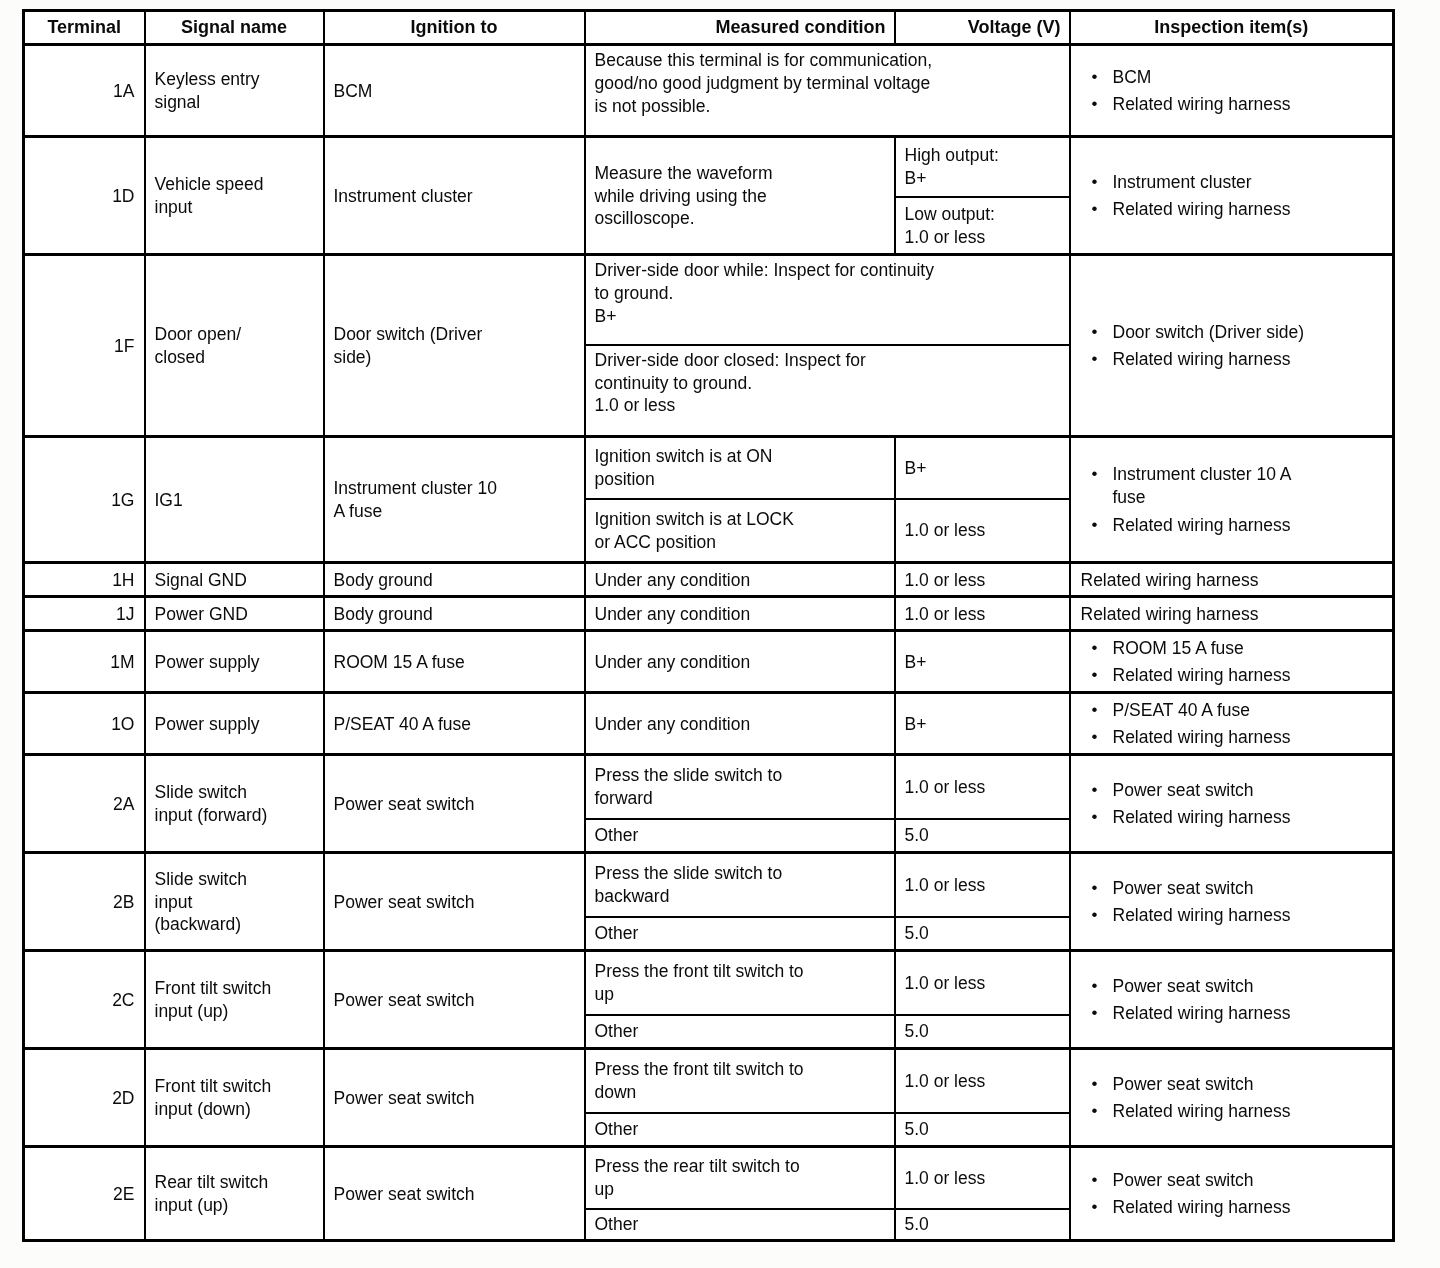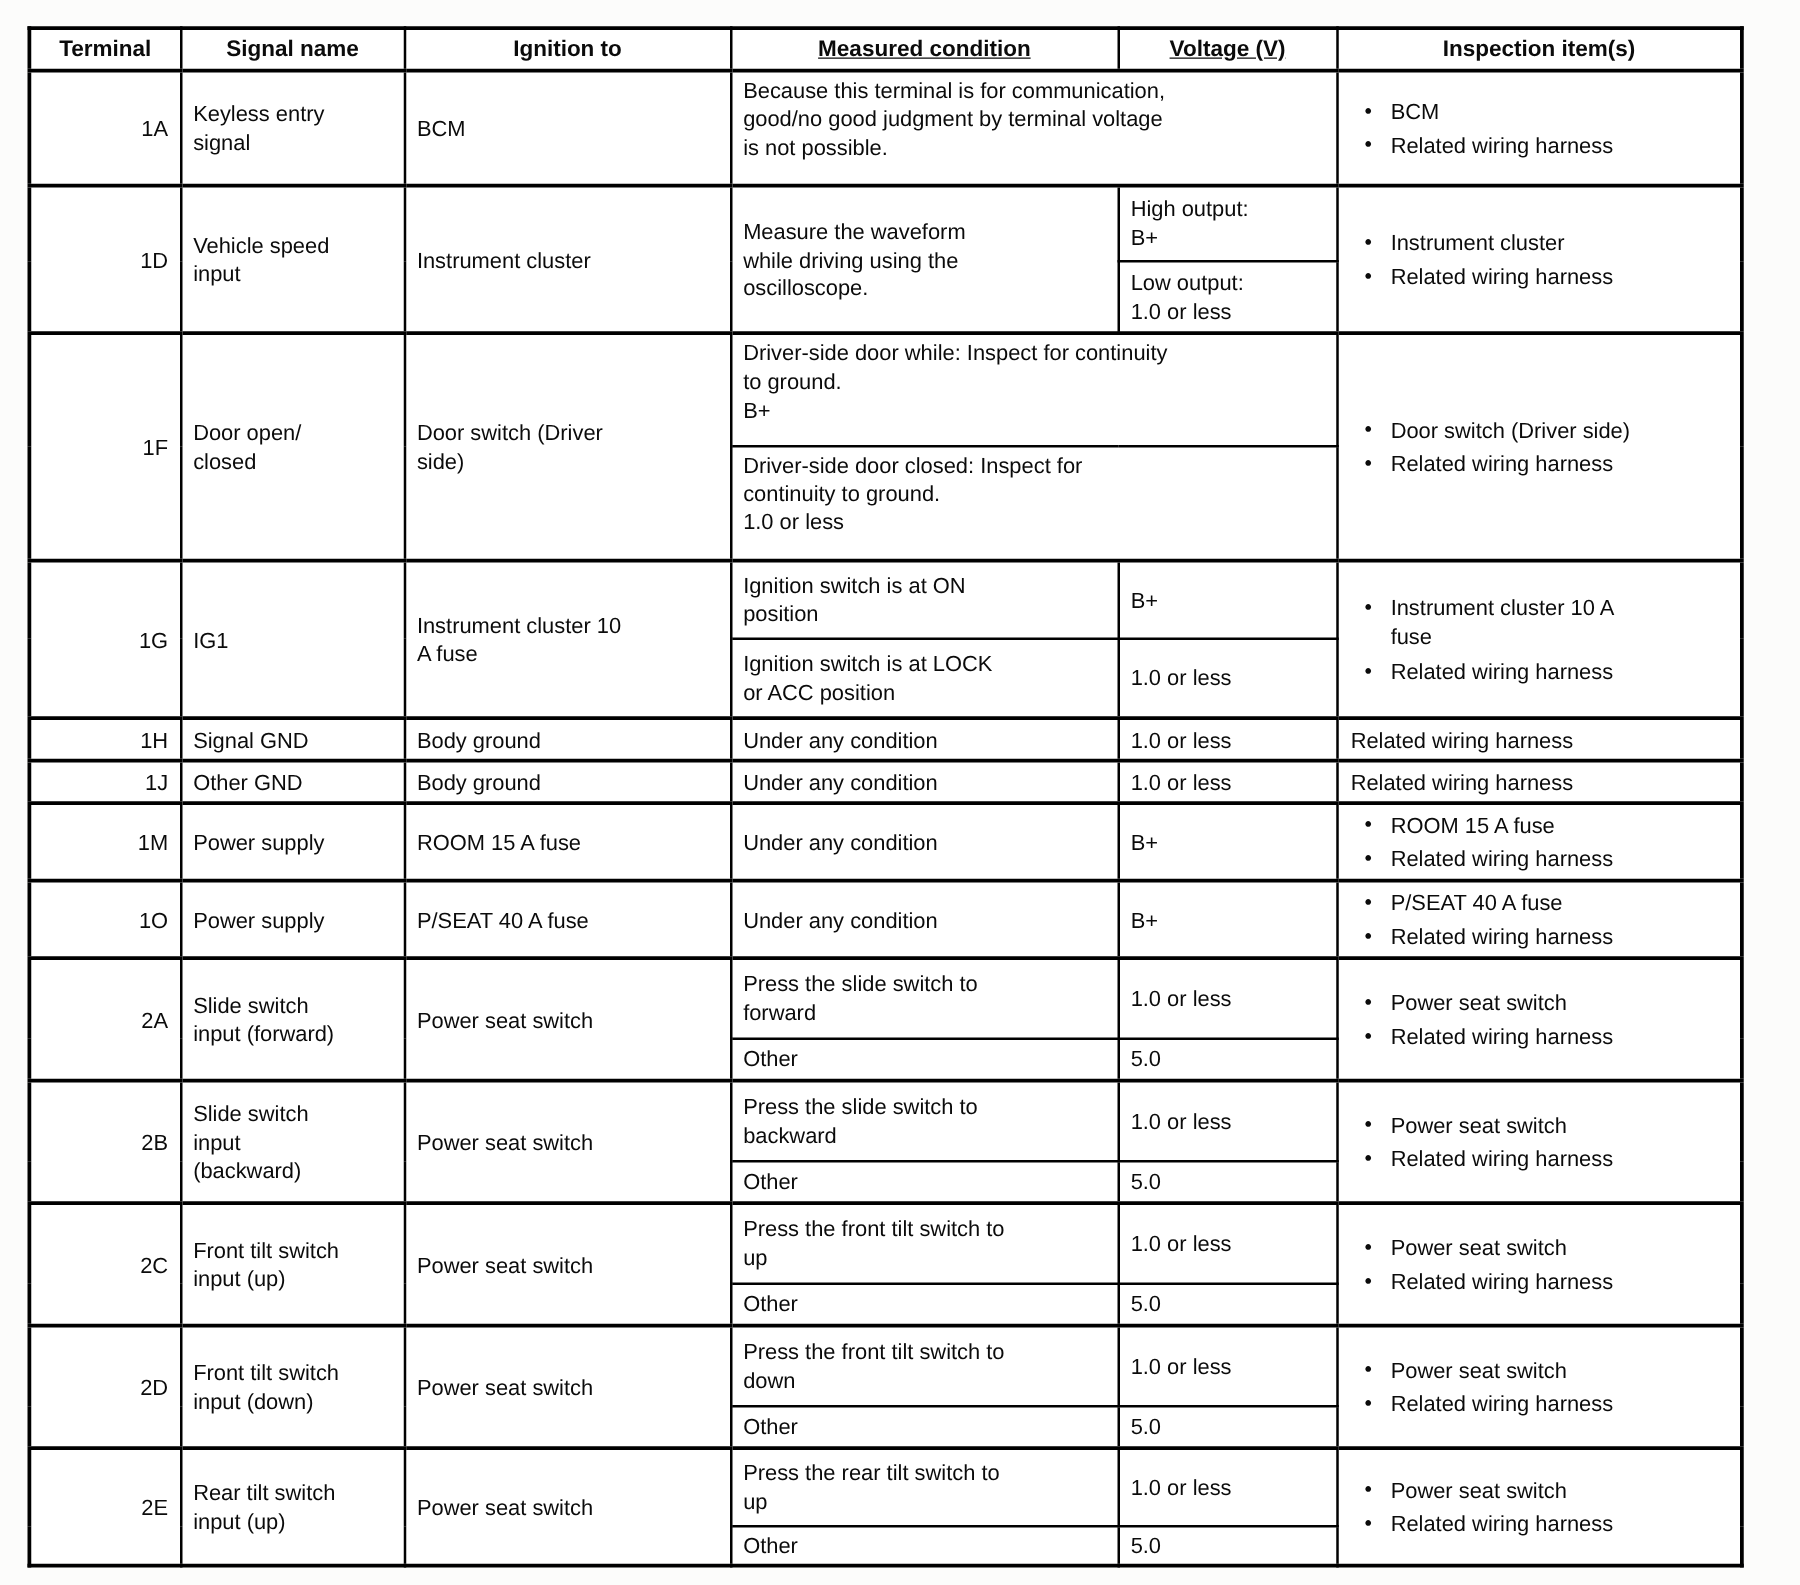--- a/index.html
+++ b/index.html
@@ -11,42 +11,42 @@
   .sheet{
     width:1440px;
     height:1268px;
     background:#fcfcfb;
     position:relative;
     overflow:hidden;
   }
   table.vtable{
     position:absolute;
     left:22px;
-    top:21px;
+    top:9px;
     border-collapse:collapse;
     table-layout:fixed;
     background:#ffffff;
     border:3px solid #000;
   }
   .vtable td,.vtable th{
     border:2px solid #000;
     padding:3px 9px;
     vertical-align:middle;
     font-size:17.5px;
     line-height:1.3;
     overflow:hidden;
   }
   .vtable th{
     font-weight:bold;
     font-size:18px;
     text-align:center;
     padding:4px 8px;
     border-bottom-width:3px;
   }
-  .vtable th.al{ text-align:center;text-decoration:underline; }
+  .vtable th.al{ text-align:right; }
   tr.grp > td{ border-top-width:3px; }
   td .txt{ white-space:pre-line; display:inline-block; }
   td.term{ text-align:right; }
   td.insp{ padding:4px 6px; }
   td.insp-plain{ padding:3px 10px; }
   .blist{
     display:flex;
     flex-direction:column;
     gap:5px;
   }
@@ -198,21 +198,21 @@
         <td class="term"><span class="txt">1H</span></td>
         <td><span class="txt">Signal GND</span></td>
         <td><span class="txt">Body ground</span></td>
         <td><span class="txt">Under any condition</span></td>
         <td><span class="txt">1.0 or less</span></td>
         <td class="insp-plain"><span class="txt">Related wiring harness</span></td>
       </tr>
 
       <tr class="grp" style="height:34px">
         <td class="term"><span class="txt">1J</span></td>
-        <td><span class="txt">Other GND</span></td>
+        <td><span class="txt">Power GND</span></td>
         <td><span class="txt">Body ground</span></td>
         <td><span class="txt">Under any condition</span></td>
         <td><span class="txt">1.0 or less</span></td>
         <td class="insp-plain"><span class="txt">Related wiring harness</span></td>
       </tr>
 
       <tr class="grp" style="height:62px">
         <td class="term"><span class="txt">1M</span></td>
         <td><span class="txt">Power supply</span></td>
         <td><span class="txt">ROOM 15 A fuse</span></td>

